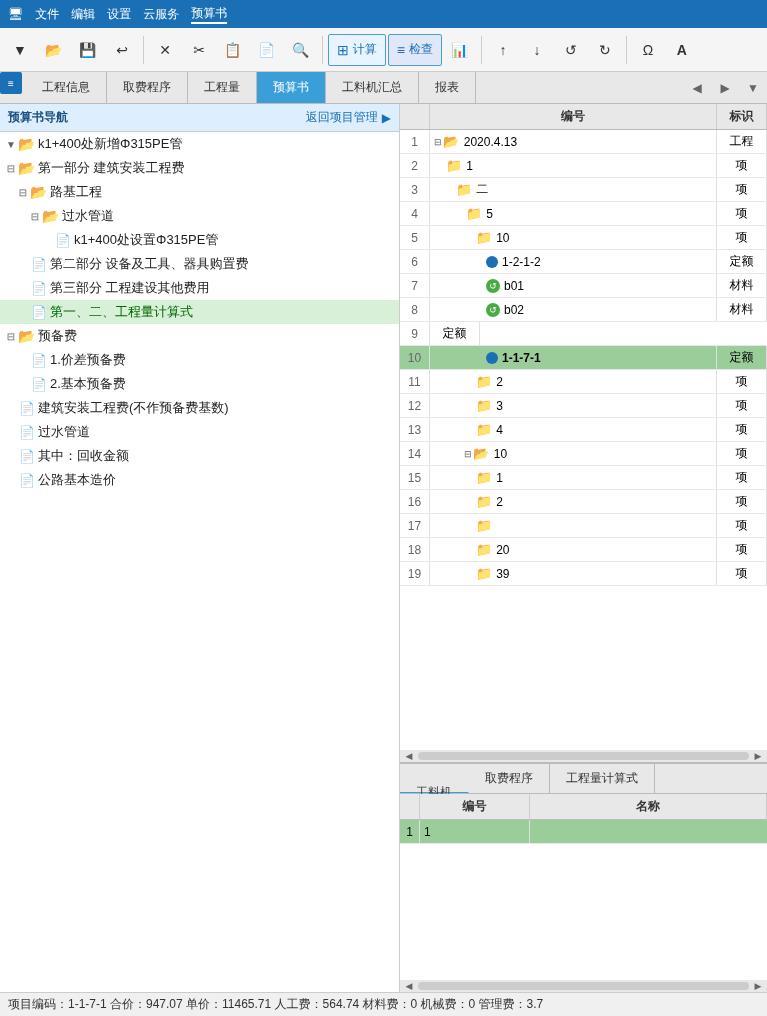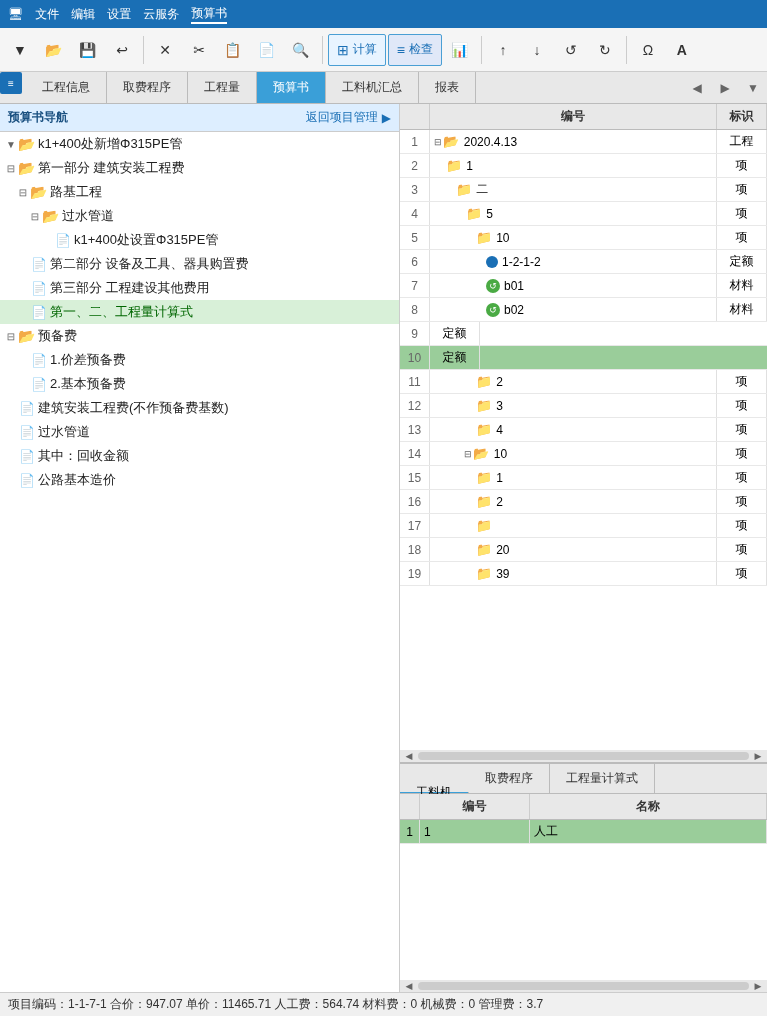--- a/index.html
+++ b/index.html
@@ -56,21 +56,21 @@
     .col-mark { width: 50px; justify-content: center; flex-shrink: 0; }
 
     
     .scroll-row { height: 12px; background: #e8e8e8; display: flex; align-items: center; padding: 0 2px; }
     .scroll-arrow { width: 14px; height: 10px; display: flex; align-items: center; justify-content: center; cursor: pointer; color: #666; font-size: 9px; }
 
     
     .lower-panel { height: 230px; border-top: 2px solid #bbb; display: flex; flex-direction: column; }
     .lower-tab-bar { background: #e8e8e8; border-bottom: 1px solid #bbb; height: 30px; display: flex; align-items: stretch; }
     .lower-tab { padding: 0 16px; display: flex; align-items: center; cursor: pointer; border-right: 1px solid #bbb; color: #333; }
-    .lower-tab.active { background: #3a9fd8; color: #000000; margin-top: 28px; }
+    .lower-tab.active { background: #3a9fd8; color: #404040; margin-top: 28px; }
 
     .lower-content { flex: 1; display: flex; flex-direction: column; overflow: hidden; }
     .lower-table-header { display: flex; background: #e8e8e8; border-bottom: 1px solid #bbb; height: 26px; }
     .lower-th { border-right: 1px solid #ccc; display: flex; align-items: center; justify-content: center; font-weight: bold; color: #333; padding: 0 4px; }
     .lower-table-body { flex: 1; overflow-y: auto; }
     .lower-row { display: flex; height: 24px; border-bottom: 1px solid #e8e8e8; }
     .lower-row.active-row { background: #9acd9a; }
     .lower-td { border-right: 1px solid #e0e0e0; display: flex; align-items: center; padding: 0 4px; font-size: 12px; }
     .lower-td.center { justify-content: center; }
 
@@ -371,20 +371,30 @@
               <span>b02</span>
             </div>
             <div class="td-cell col-mark center">材料</div>
           </div>
           <div class="table-row">
             <div class="td-cell row-num">9</div>
             <div class="td-cell col-mark center">定额</div>
           </div>
           <div class="table-row active-row">
             <div class="td-cell row-num">10</div>
+            <div class="td-cell col-code">
+              <span style="display: inline-block; width: 10px;"></span>
+              <span style="display: inline-block; width: 10px;"></span>
+              <span style="display: inline-block; width: 10px;"></span>
+              <span style="display: inline-block; width: 10px;"></span>
+              <span style="display: inline-block; width: 10px;"></span>
+              <span style="font-size: 9px; margin-right: 2px; color: rgb(102, 102, 102);"> </span>
+              <span style="margin-right: 4px;"><span style="display:inline-block;width:12px;height:12px;border-radius:50%;background:#1a6fb5;vertical-align:middle;"></span></span>
+              <span style="font-weight: bold;">1-1-7-1</span>
+            </div>
             <div class="td-cell col-mark center">定额</div>
           </div>
           <div class="table-row">
             <div class="td-cell row-num">11</div>
             <div class="td-cell col-code">
               <span style="display: inline-block; width: 10px;"></span>
               <span style="display: inline-block; width: 10px;"></span>
               <span style="display: inline-block; width: 10px;"></span>
               <span style="display: inline-block; width: 10px;"></span>
               <span style="font-size: 9px; margin-right: 2px; color: rgb(102, 102, 102);"> </span>
@@ -514,21 +524,20 @@
         <div class="lower-table-header">
           <div class="lower-th" style="width:20px;"></div>
           <div class="lower-th" style="width:110px;">编号</div>
           <div class="lower-th" style="flex:1;">名称</div>
         </div>
         <div class="lower-table-body">
 
         <div class="lower-row active-row">
               <div class="lower-td center" style="width: 20px;">1</div>
               <div class="lower-td" style="width: 110px;">1</div>
-              <div class="lower-td" style="flex: 1 1 0%;">人工</div>
             </div>
           </div>
         <div class="scroll-row">
           <span class="scroll-arrow">◀</span>
           <div style="flex:1; height:8px; background:#ccc; border-radius:4px; margin:0 2px;"></div>
           <span class="scroll-arrow">▶</span>
         </div>
       </div>
     </div>
 

